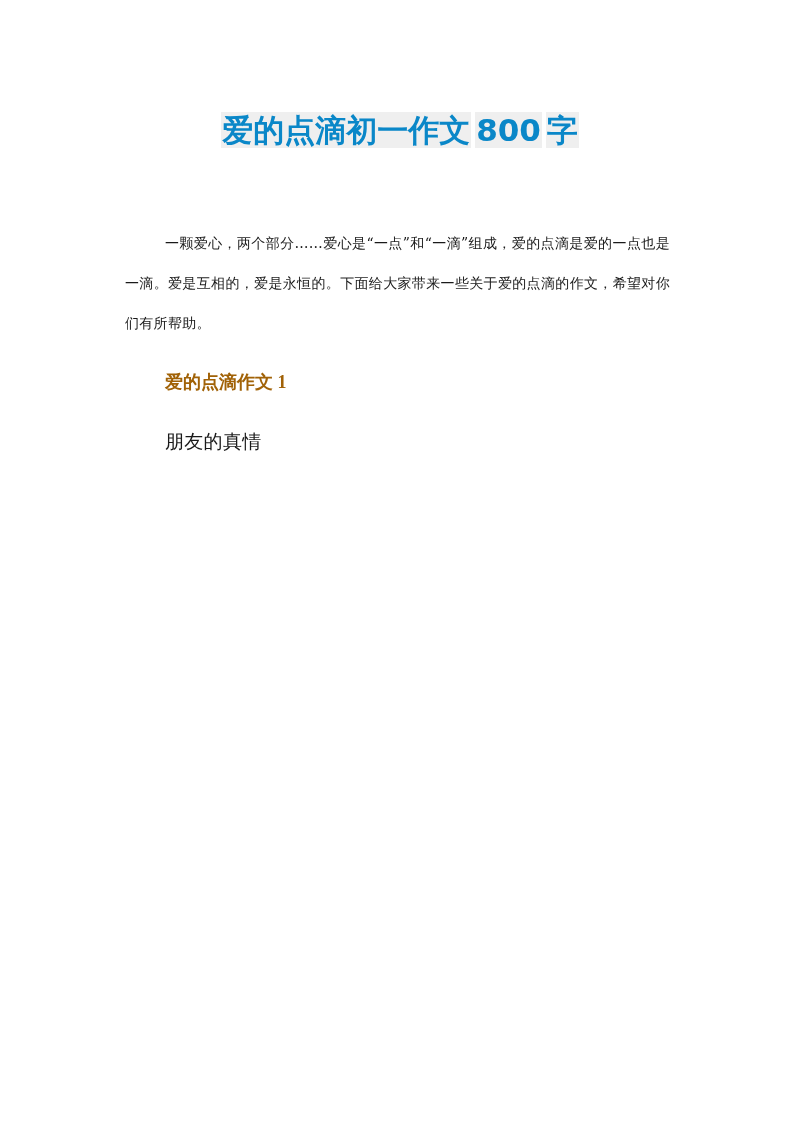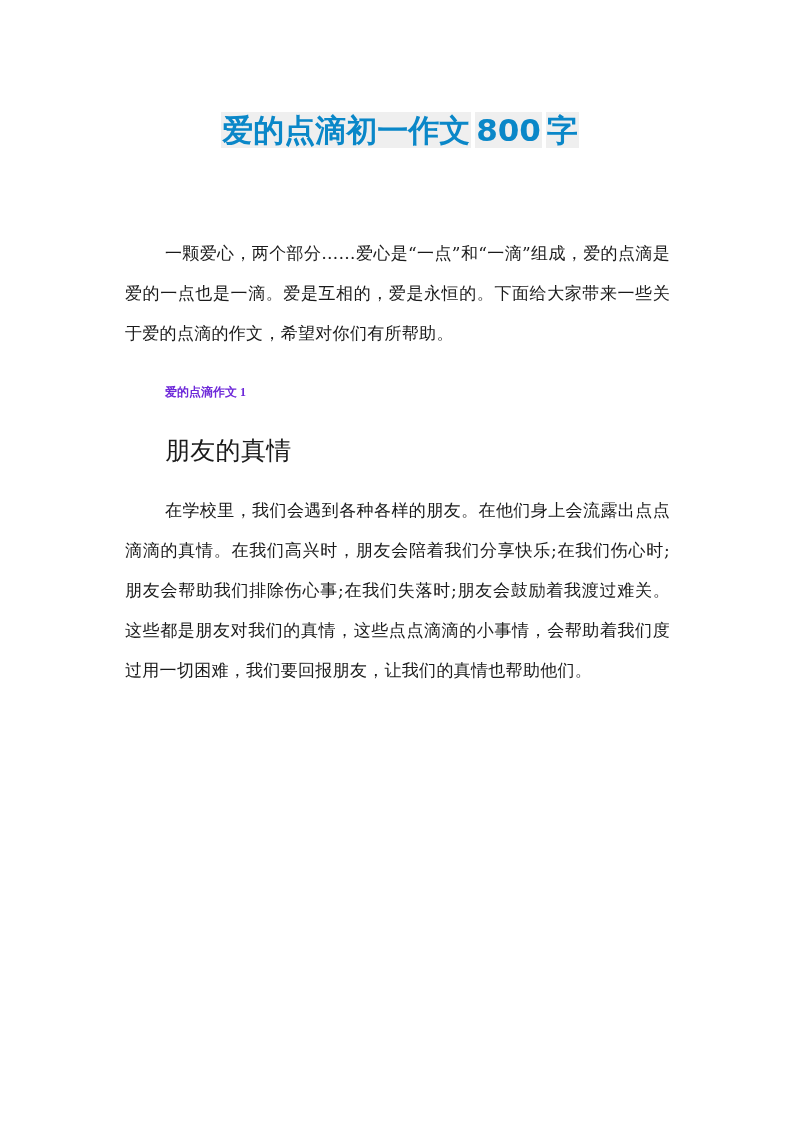--- a/index.html
+++ b/index.html
@@ -36,49 +36,48 @@
       display: inline-block;
       width: 4px;
     }
     .content {
       position: absolute;
       top: 216px;
       left: 125px;
       width: 545px;
     }
     .para {
-      font-size: 17px;
+      font-size: 14px;
       line-height: 40px;
-      margin: 17px 0 19px 0;
+      margin: 7px 0 19px 0;
       text-indent: 40px;
       text-align: justify;
       letter-spacing: 0.3px;
     }
     .subheading {
       font-family: Liberation Serif, serif;
       font-weight: bold;
-      font-size: 12px;
+      font-size: 18px;
       line-height: 40px;
-      color: #6d28d9;
+      color: #a16207;
       text-indent: 40px;
       margin: 0 0 19px 0;
     }
     .plain-heading {
-      font-size: 25px;
+      font-size: 19px;
       line-height: 40px;
       text-indent: 40px;
       margin: 8px 0 19px 0;
       letter-spacing: 0.3px;
     }
   </style>
 </head>
 <body>
 
 <div class="page-title">
   <span class="seg">爱的点滴初一作文</span><span class="gap"></span><span class="seg">800</span><span class="gap"></span><span class="seg">字</span>
 </div>
 
 <div class="content">
   <p class="para">一颗爱心，两个部分……爱心是“一点”和“一滴”组成，爱的点滴是爱的一点也是一滴。爱是互相的，爱是永恒的。下面给大家带来一些关于爱的点滴的作文，希望对你们有所帮助。</p>
   <p class="subheading">爱的点滴作文 1</p>
   <p class="plain-heading">朋友的真情</p>
-  <p class="para">在学校里，我们会遇到各种各样的朋友。在他们身上会流露出点点滴滴的真情。在我们高兴时，朋友会陪着我们分享快乐;在我们伤心时;朋友会帮助我们排除伤心事;在我们失落时;朋友会鼓励着我渡过难关。这些都是朋友对我们的真情，这些点点滴滴的小事情，会帮助着我们度过用一切困难，我们要回报朋友，让我们的真情也帮助他们。</p>
 </div>
 
 </body></html>

